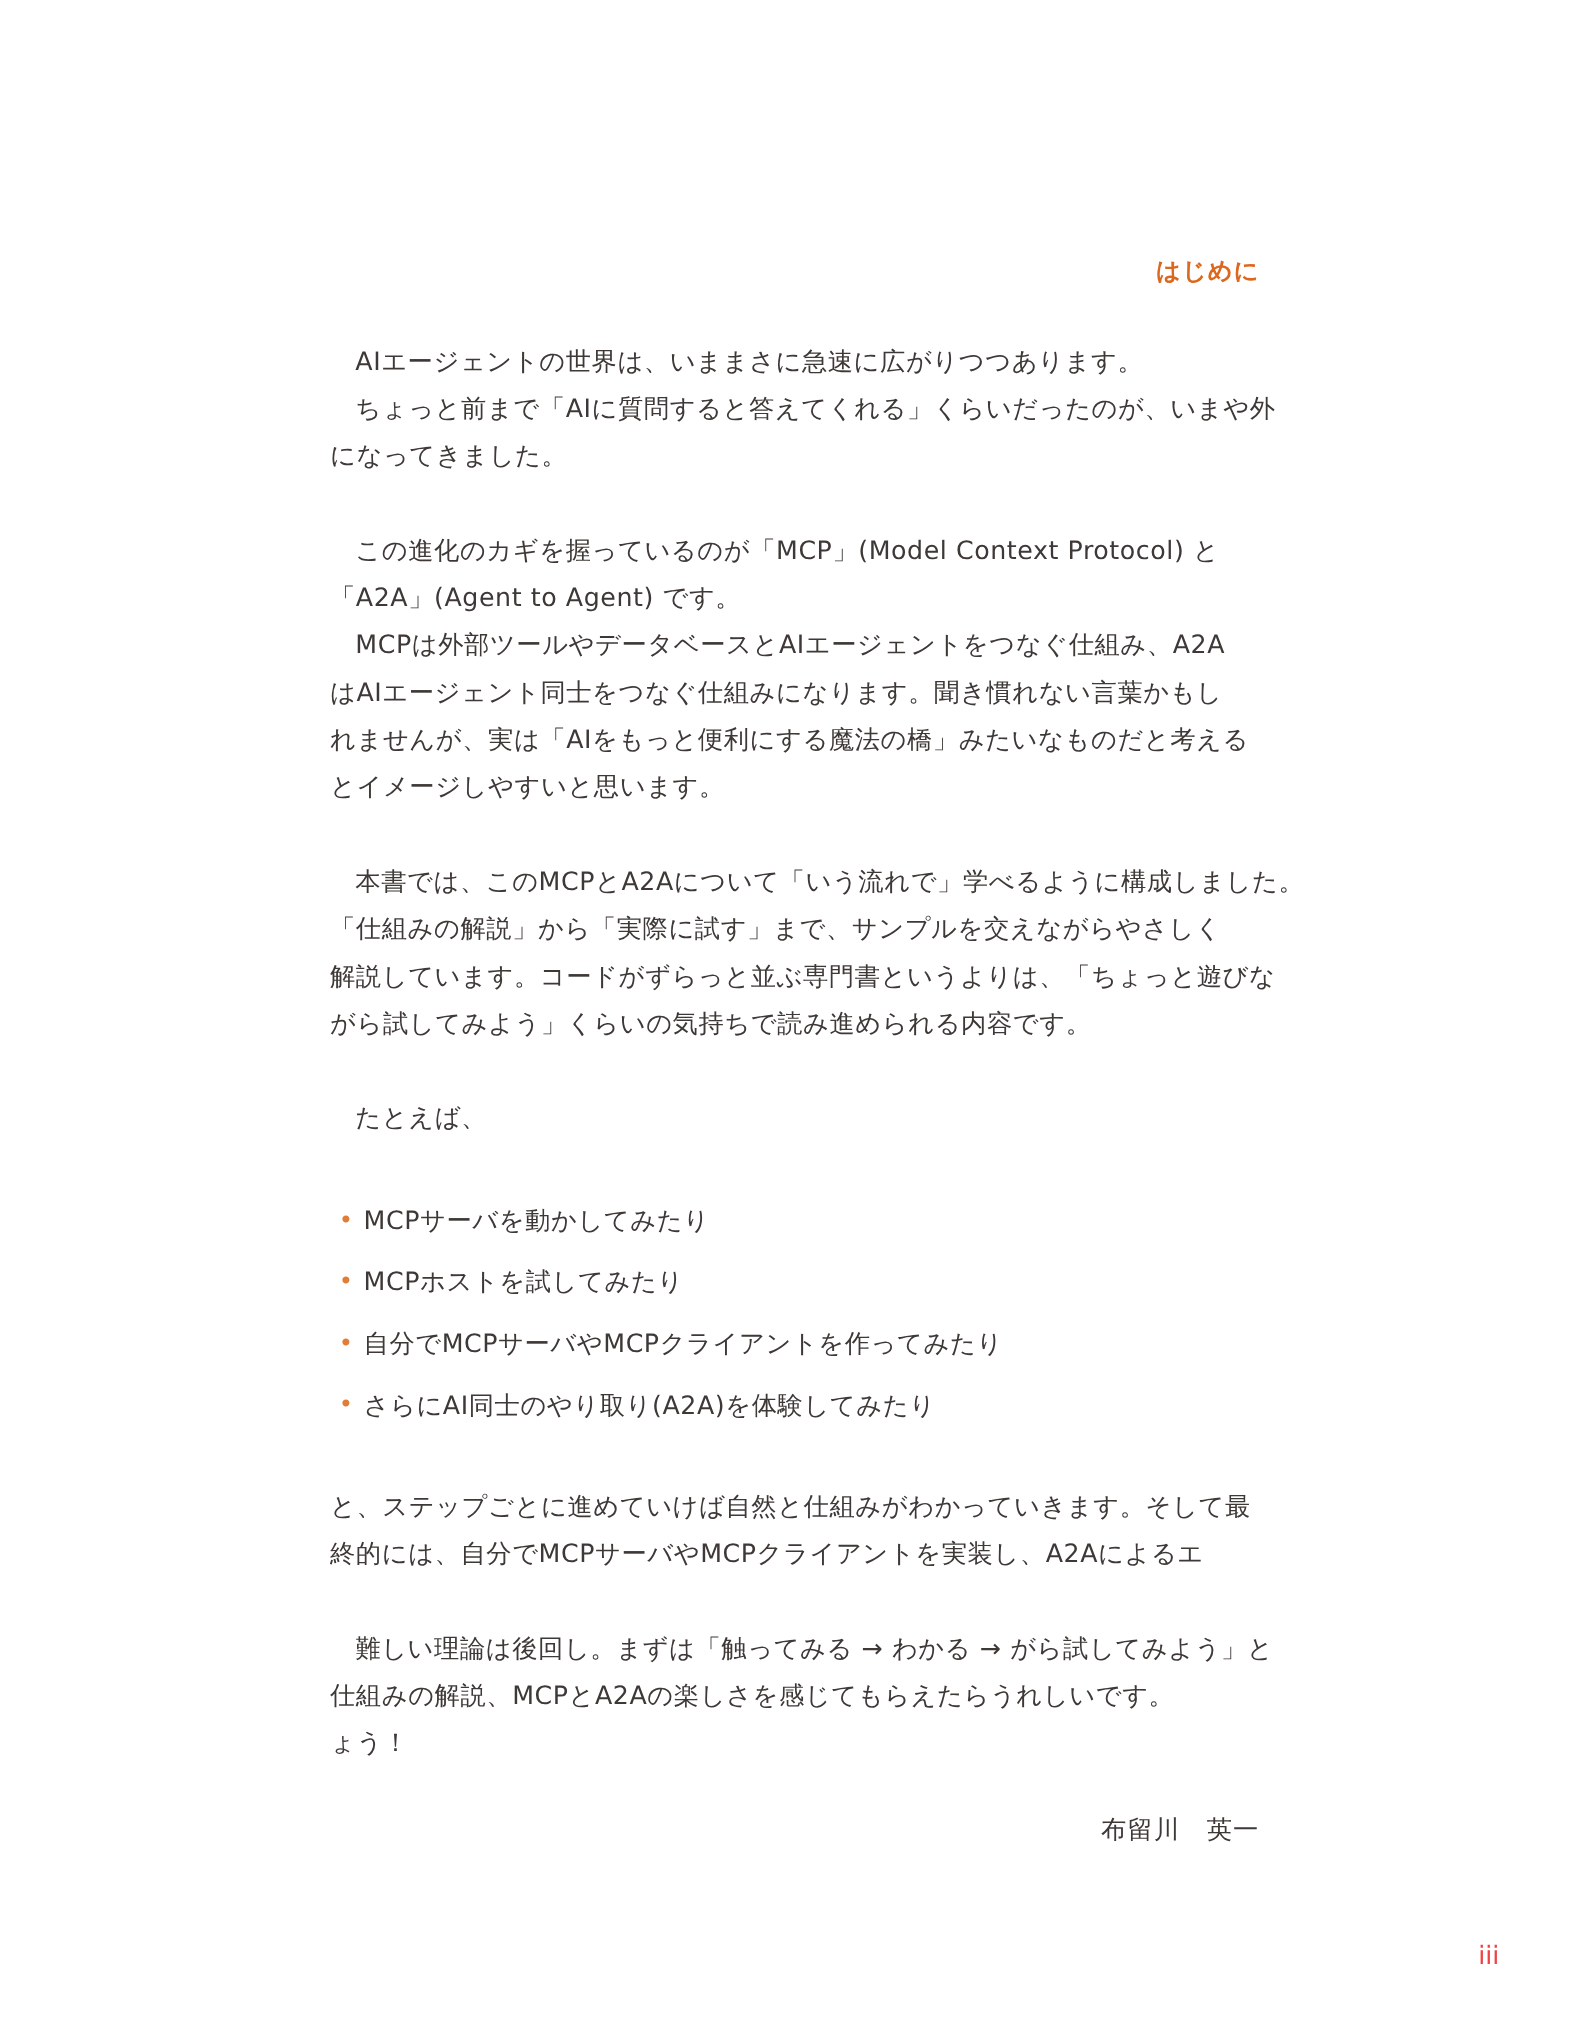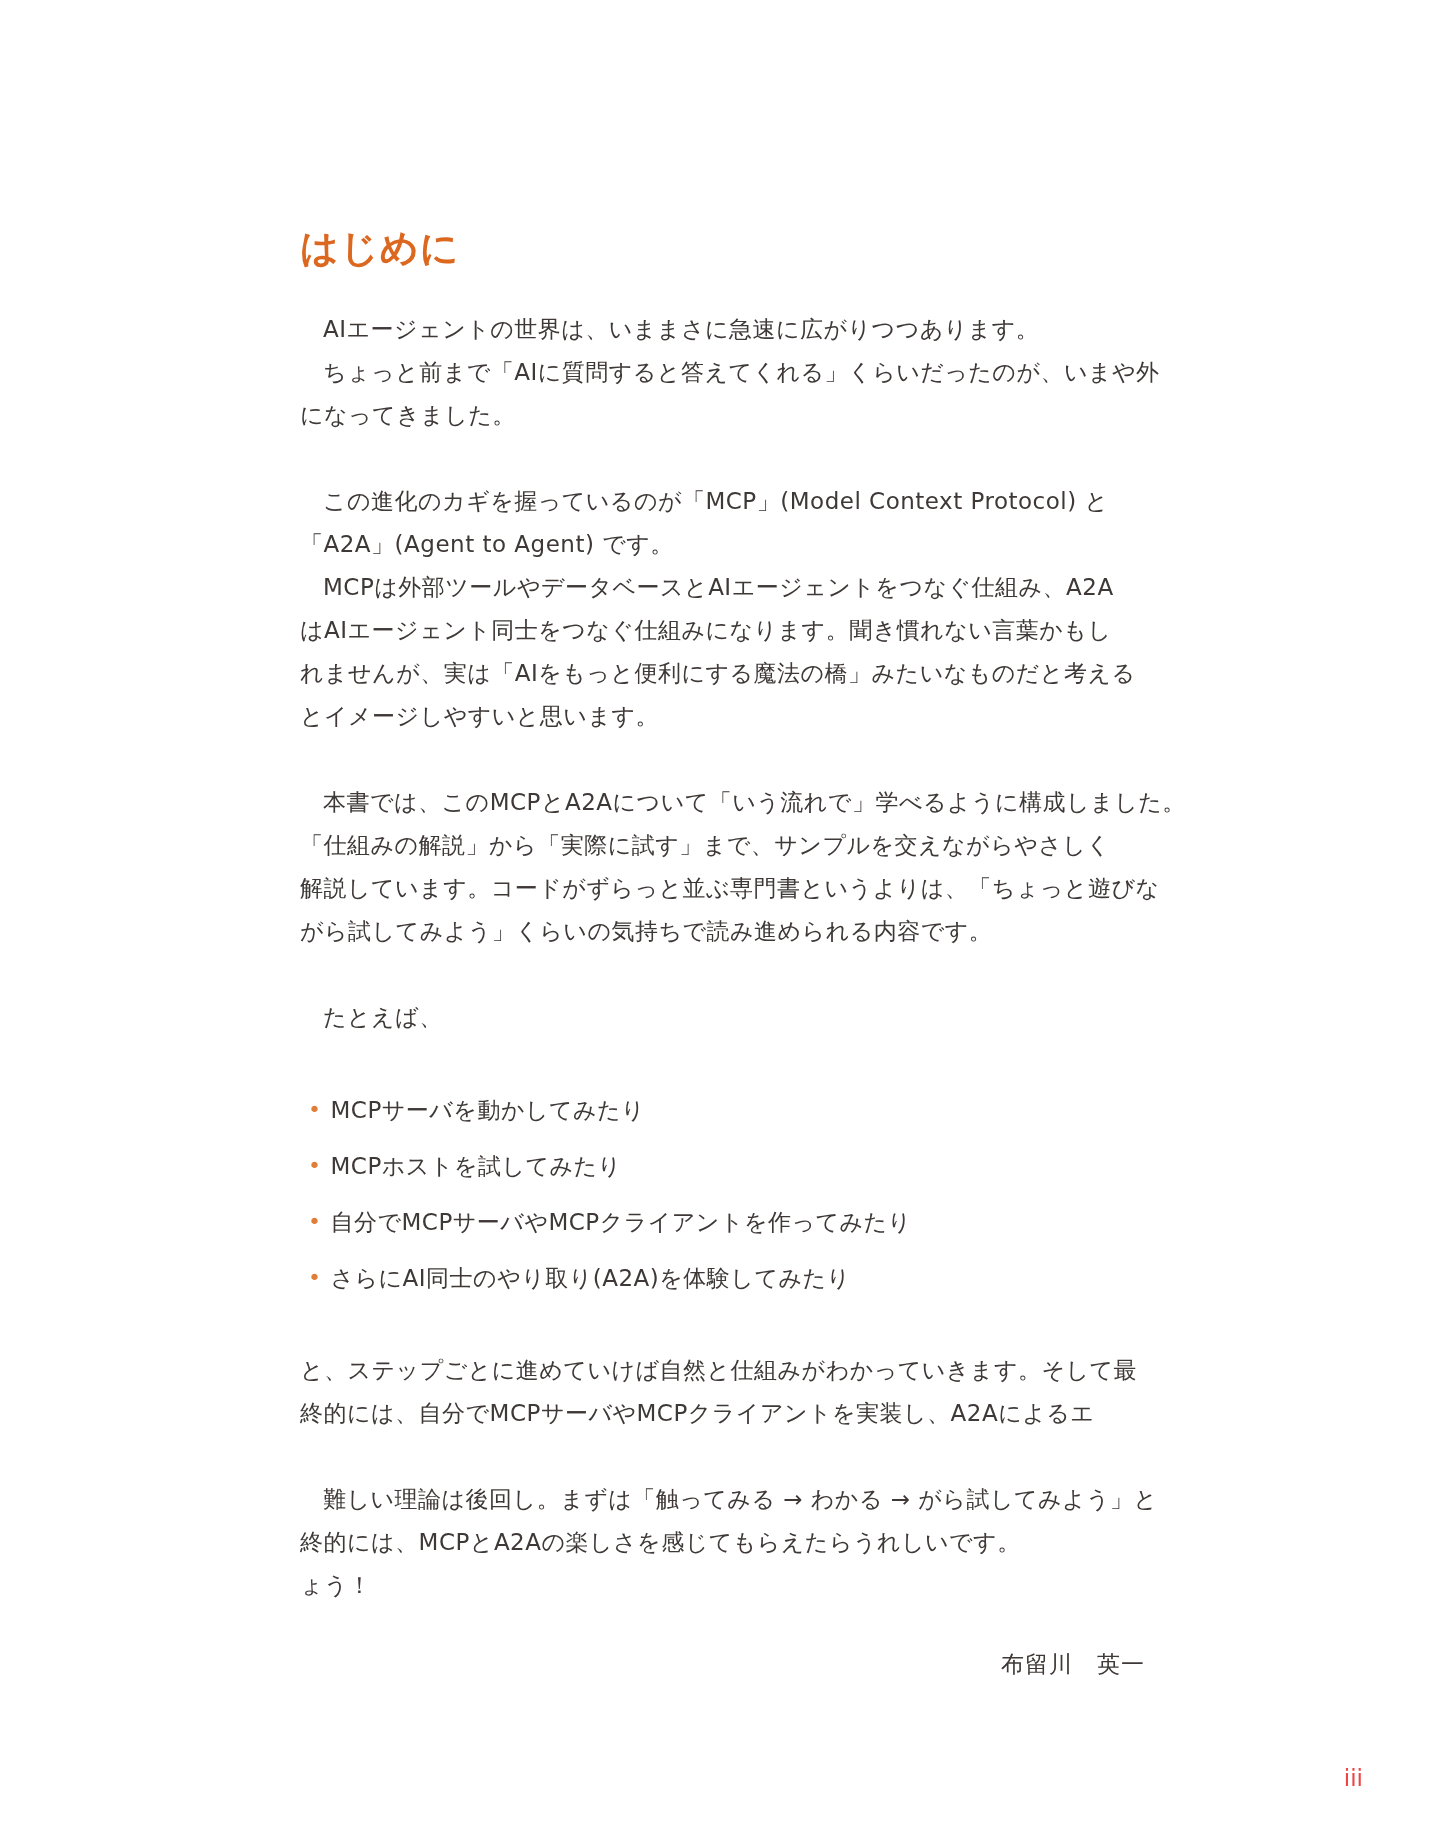--- a/index.html
+++ b/index.html
@@ -18,25 +18,26 @@
     overflow: hidden;
   }
   .content {
     position: absolute;
     left: 300px;
     top: 228px;
     width: 845px;
   }
   .heading {
     color: var(--accent);
-    font-size: 38px;
+    font-size: 22px;
     font-weight: bold;
     line-height: 40px;
     margin: 0 0 40px 0;
     letter-spacing: 1px;
+    text-align: right;
   }
   .para { margin: 0; }
   .para.gap { margin-top: 43px; }
   .line {
     display: block;
     font-size: 23px;
     line-height: 43px;
     white-space: nowrap;
     letter-spacing: 0.5px;
   }
@@ -119,21 +120,21 @@
     <li><span class="bullet-dot">•</span><span>さらにAI同士のやり取り(A2A)を体験してみたり</span></li>
   </ul>
 
   <p class="para gap">
     <span class="line">と、ステップごとに進めていけば自然と仕組みがわかっていきます。そして最</span>
     <span class="line">終的には、自分でMCPサーバやMCPクライアントを実装し、A2Aによるエ</span>
   </p>
 
   <p class="para gap">
     <span class="line ind">難しい理論は後回し。まずは「触ってみる → わかる → がら試してみよう」と</span>
-    <span class="line">終的には、MCPとA2Aの楽しさを感じてもらえたらうれしいです。</span>
+    <span class="line">仕組みの解説、MCPとA2Aの楽しさを感じてもらえたらうれしいです。</span>
   </p>
 
   <p class="para">
     <span class="line">ょう！</span>
   </p>
 
   <div class="author">布留川　英一</div>
 
 </div>
 

